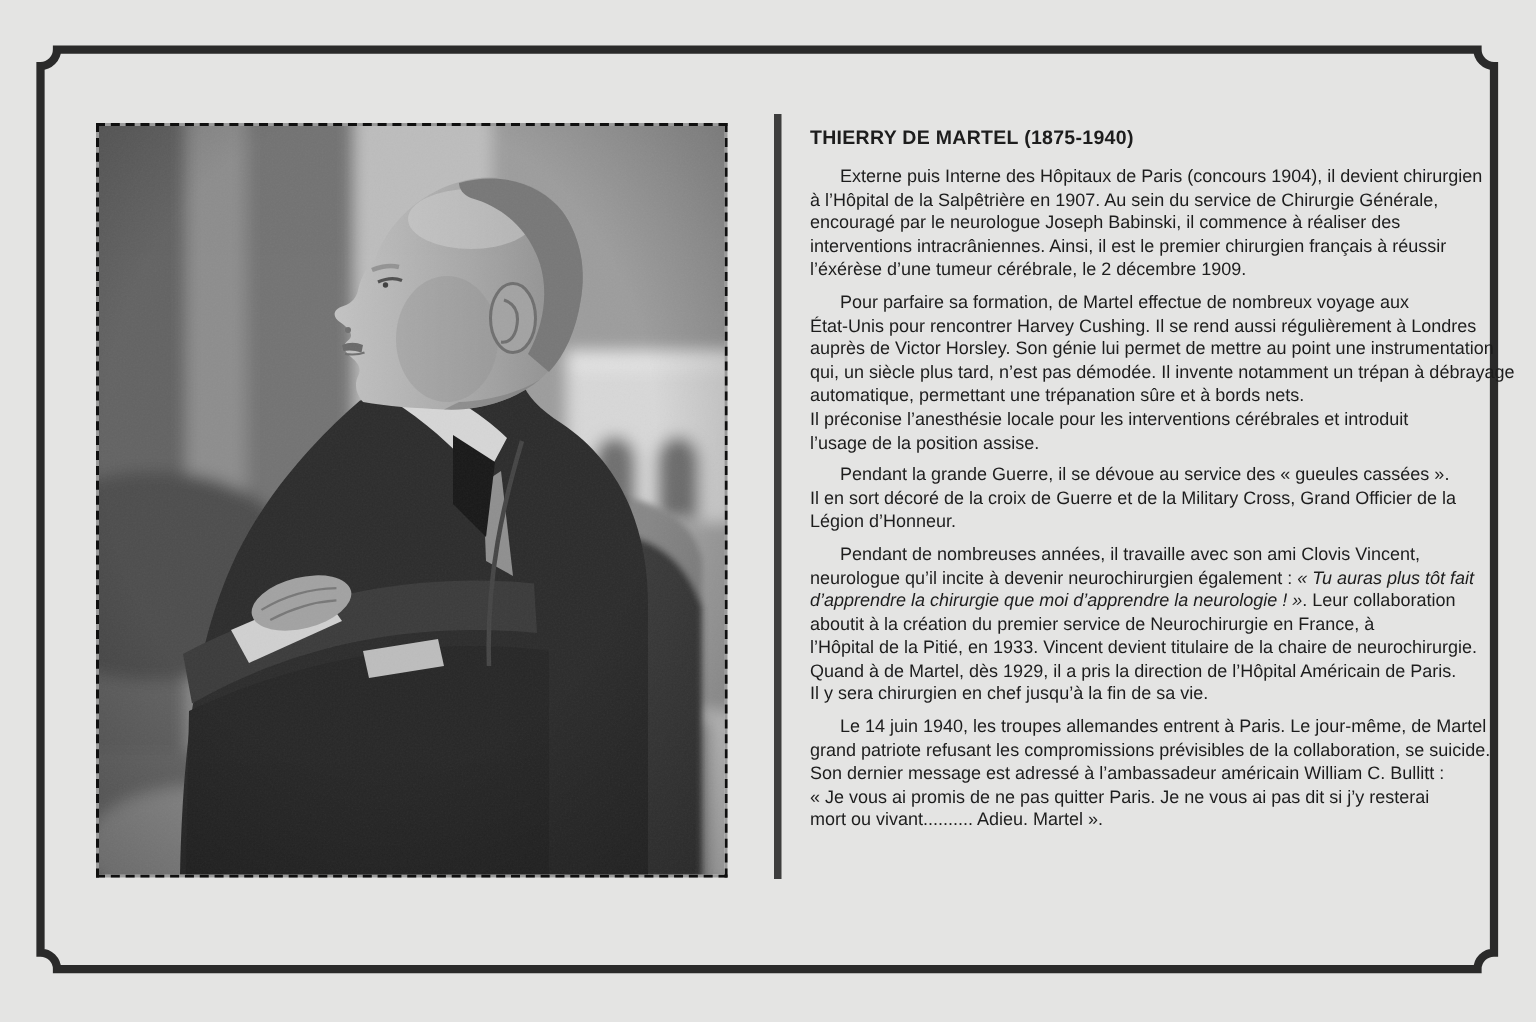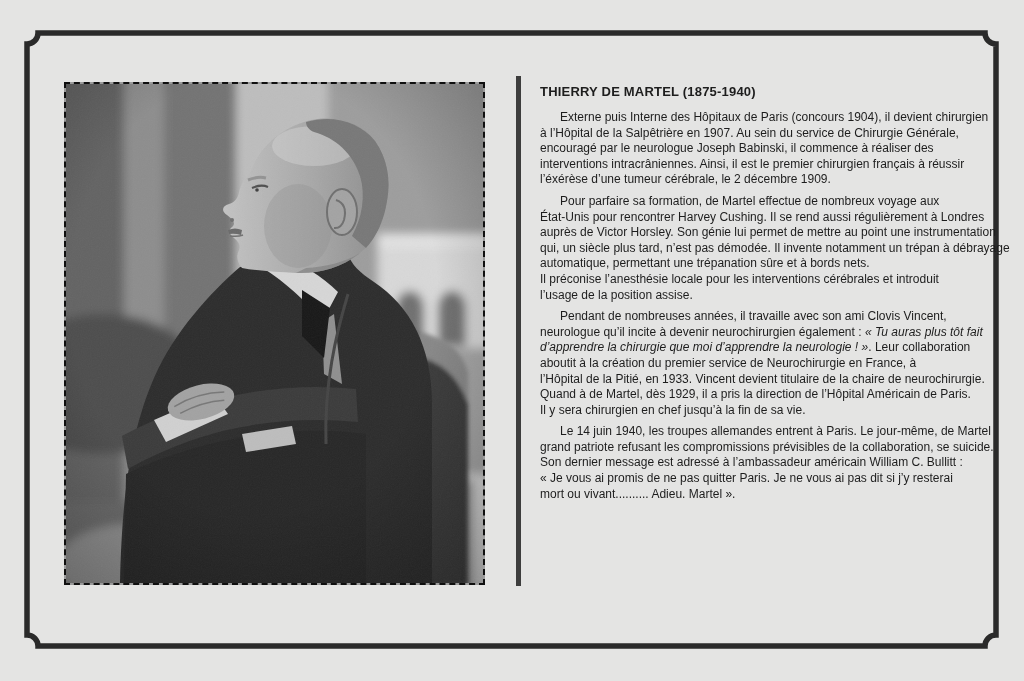--- a/index.html
+++ b/index.html
@@ -127,18 +127,19 @@
     </svg>
   </div>
 
   <div class="divider"></div>
 
   <div class="article">
     <h1 class="title">THIERRY DE MARTEL (1875-1940)</h1>
     <div>
         <p class="para indent"><span>Externe puis Interne des Hôpitaux de Paris (concours 1904), il devient chirurgien</span><br><span>à l’Hôpital de la Salpêtrière en 1907. Au sein du service de Chirurgie Générale,</span><br><span>encouragé par le neurologue Joseph Babinski, il commence à réaliser des</span><br><span>interventions intracrâniennes. Ainsi, il est le premier chirurgien français à réussir</span><br><span>l’éxérèse d’une tumeur cérébrale, le 2 décembre 1909.</span></p>
         <p class="para indent"><span>Pour parfaire sa formation, de Martel effectue de nombreux voyage aux</span><br><span>État-Unis pour rencontrer Harvey Cushing. Il se rend aussi régulièrement à Londres</span><br><span>auprès de Victor Horsley. Son génie lui permet de mettre au point une instrumentation</span><br><span>qui, un siècle plus tard, n’est pas démodée. Il invente notamment un trépan à débrayage</span><br><span>automatique, permettant une trépanation sûre et à bords nets.</span><br><span>Il préconise l’anesthésie locale pour les interventions cérébrales et introduit</span><br><span>l’usage de la position assise.</span></p>
+        <p class="para indent"><span>Pendant la grande Guerre, il se dévoue au service des « gueules cassées ».</span><br><span>Il en sort décoré de la croix de Guerre et de la Military Cross, Grand Officier de la</span><br><span>Légion d’Honneur.</span></p>
         <p class="para indent"><span>Pendant de nombreuses années, il travaille avec son ami Clovis Vincent,</span><br><span>neurologue qu’il incite à devenir neurochirurgien également : </span><span style="font-style: italic;">« Tu auras plus tôt fait</span><br><span style="font-style: italic;">d’apprendre la chirurgie que moi d’apprendre la neurologie ! »</span><span>. Leur collaboration</span><br><span>aboutit à la création du premier service de Neurochirurgie en France, à</span><br><span>l’Hôpital de la Pitié, en 1933. Vincent devient titulaire de la chaire de neurochirurgie.</span><br><span>Quand à de Martel, dès 1929, il a pris la direction de l’Hôpital Américain de Paris.</span><br><span>Il y sera chirurgien en chef jusqu’à la fin de sa vie.</span></p>
         <p class="para indent"><span>Le 14 juin 1940, les troupes allemandes entrent à Paris. Le jour-même, de Martel</span><br><span>grand patriote refusant les compromissions prévisibles de la collaboration, se suicide.</span><br><span>Son dernier message est adressé à l’ambassadeur américain William C. Bullitt :</span><br><span>« Je vous ai promis de ne pas quitter Paris. Je ne vous ai pas dit si j’y resterai</span><br><span>mort ou vivant.......... Adieu. Martel ».</span></p>
       </div>
   </div>
 
 </div>
 
 </body></html>

